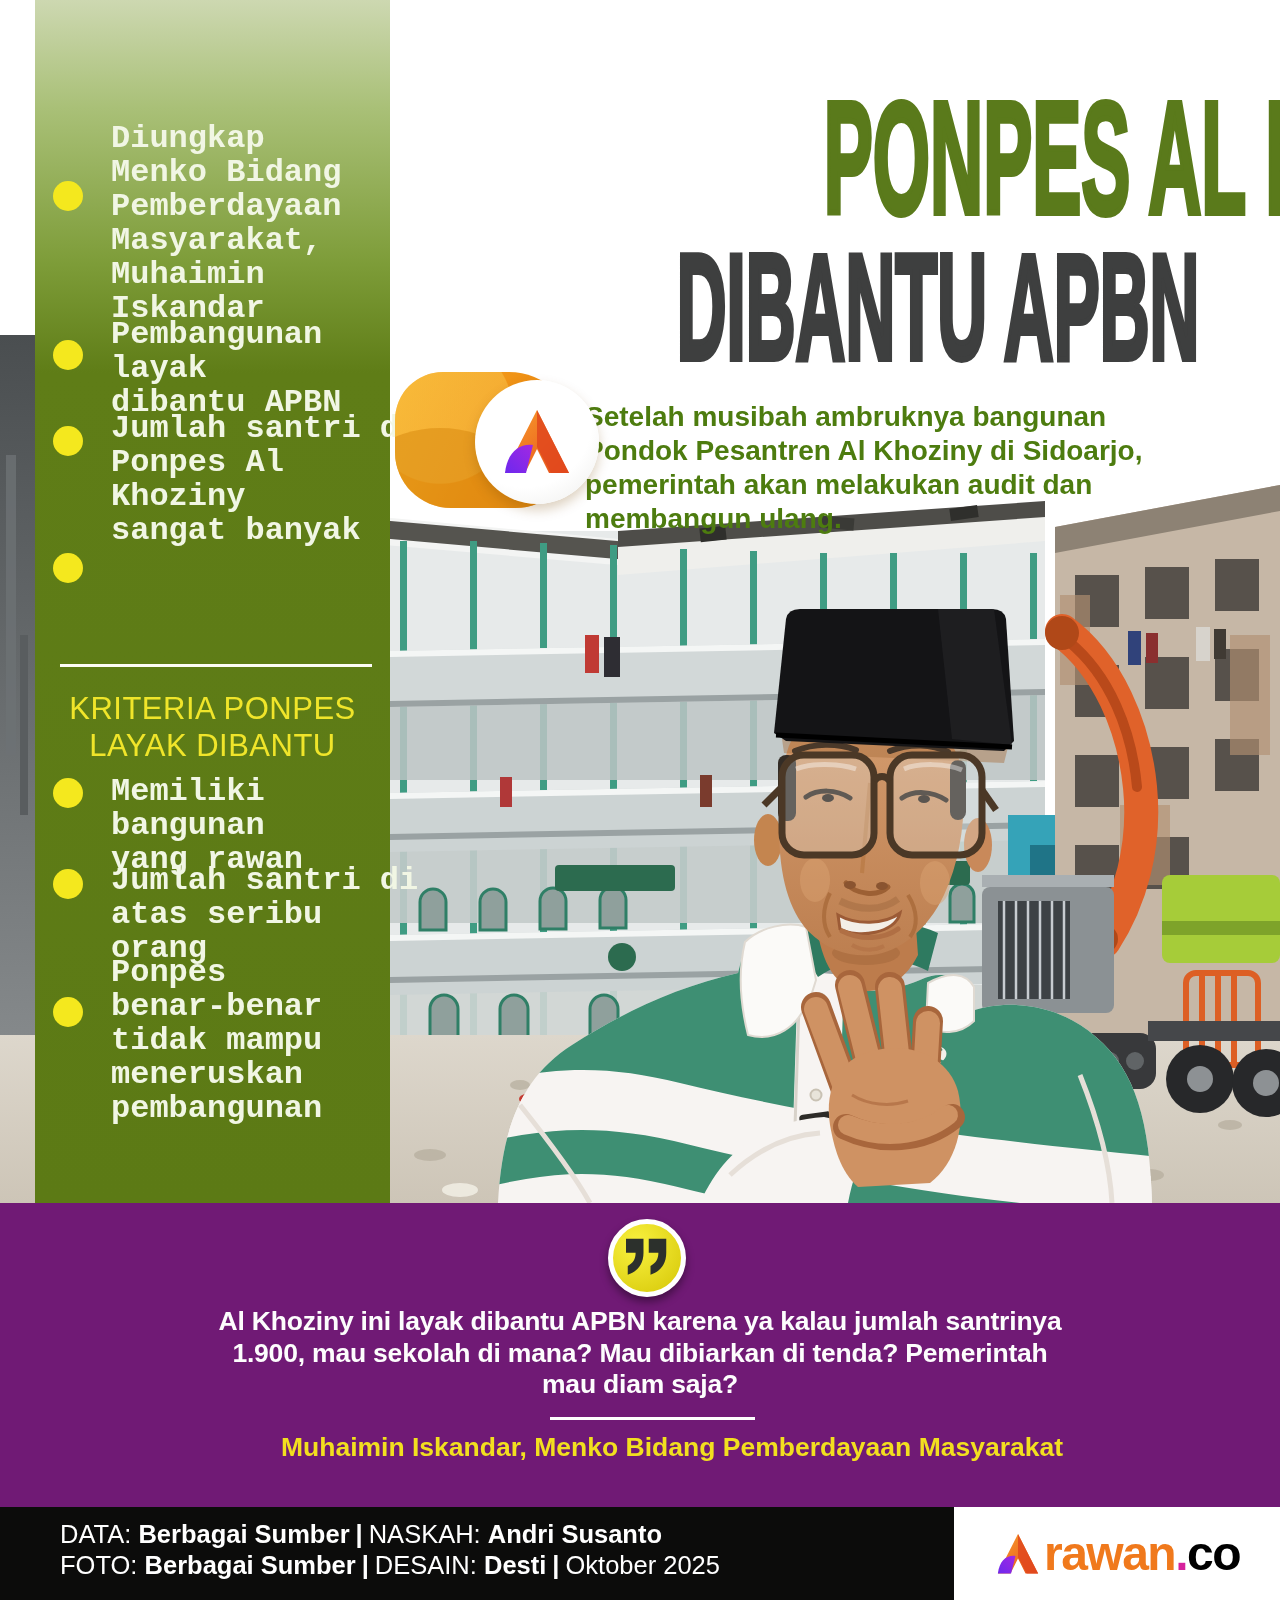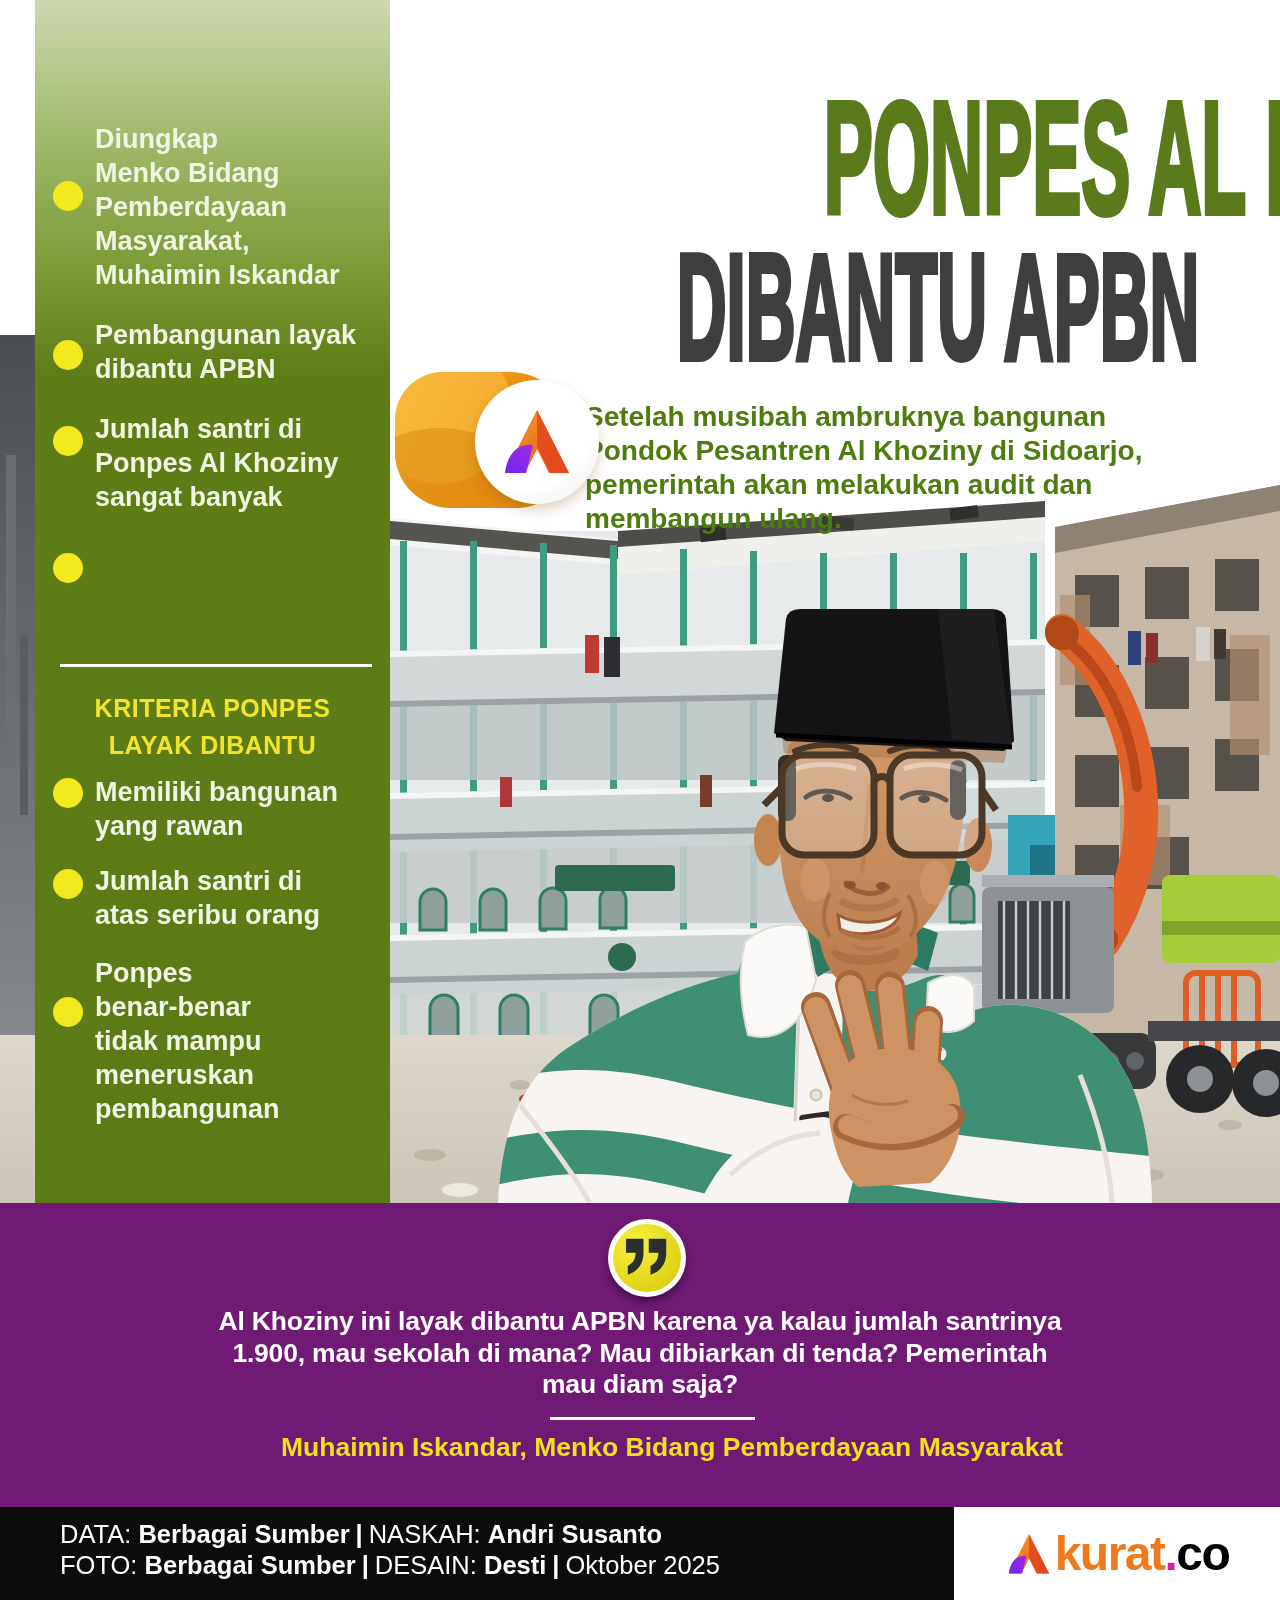--- a/index.html
+++ b/index.html
@@ -8,25 +8,25 @@
     background:#ffffff;overflow:hidden;
     font-family:"Liberation Sans",sans-serif;
   }
   
   .scene{position:absolute;left:0;top:335px;width:1280px;height:868px;z-index:1;}
   
   .sidebar{
     position:absolute;left:35px;top:0;width:355px;height:1203px;z-index:4;
     background:linear-gradient(180deg,#cdd8b1 0%,#a9c077 9%,#7d9c38 22%,#5f7d17 31%,#5c7a15 100%);
   }
-  .bullet{position:absolute;left:60px;width:312px;color:#f1f6e4;font-size:27px;line-height:34px;font-weight:600;}
+  .bullet{position:absolute;left:76px;width:312px;color:#f1f6e4;font-size:32px;line-height:34px;font-weight:600;font-family:Liberation Mono, monospace;}
   .dot{position:absolute;left:18px;width:30px;height:30px;border-radius:50%;background:#f4e81e;}
   .side-divider{position:absolute;left:25px;top:664px;width:312px;height:3px;background:#fdfdf6;}
   .ktitle{position:absolute;left:0;top:690px;width:355px;text-align:center;color:#f0e52a;
-    font-size:25px;line-height:37px;font-weight:700;letter-spacing:.5px;}
+    font-size:31px;line-height:37px;font-weight:400;letter-spacing:.5px;}
   
   .title-wrap{position:absolute;left:370px;top:0;width:890px;text-align:center;z-index:3;}
   .title-line{display:block;white-space:nowrap;font-weight:700;line-height:1;}
   .title-line span{display:inline-block;transform:scaleX(.46);transform-origin:center;}
   .t1{position:absolute;top:78px;width:890px;font-size:160px;color:#5a7a1b;-webkit-text-stroke:6px #5a7a1b;}
   .t2{position:absolute;top:232px;width:890px;font-size:150px;color:#3e3f3f;-webkit-text-stroke:6px #3e3f3f;}
   
   .badge{position:absolute;left:395px;top:372px;width:180px;height:136px;z-index:5;
     background:linear-gradient(115deg,#f7b125,#ef9015 55%,#e98410);
     border-radius:48px 66px 60px 56px;overflow:hidden;}
@@ -441,20 +441,20 @@
         <span>FOTO:</span>&nbsp;<b>Berbagai Sumber</b><span class="sep">|</span><span>DESAIN:</span>&nbsp;<b>Desti</b><span class="sep">|</span><span>Oktober 2025</span>
       </div>
     </div>
     <div class="logo-panel">
       <div class="akurat">
         <svg width="48" height="44" viewBox="0 0 76 70" xmlns="http://www.w3.org/2000/svg">
           <path d="M38,3 L70,66 H50 L38,42 L26,66 H6 Z" fill="url(#aOr)"></path>
           <path d="M38,3 L70,66 H52 L38,40 Z" fill="#e0481d" opacity=".85"></path>
           <path d="M6,66 C8,46 20,36 34,38 L27,66 Z" fill="url(#aPu)"></path>
         </svg>
-        <span class="kurat">kurat</span>
+        <span class="kurat">rawan</span>
           <span class="dot">.</span>
           <span class="tld">co</span>
       </div>
     </div>
   </footer>
 
 </div>
 
 </body></html>

